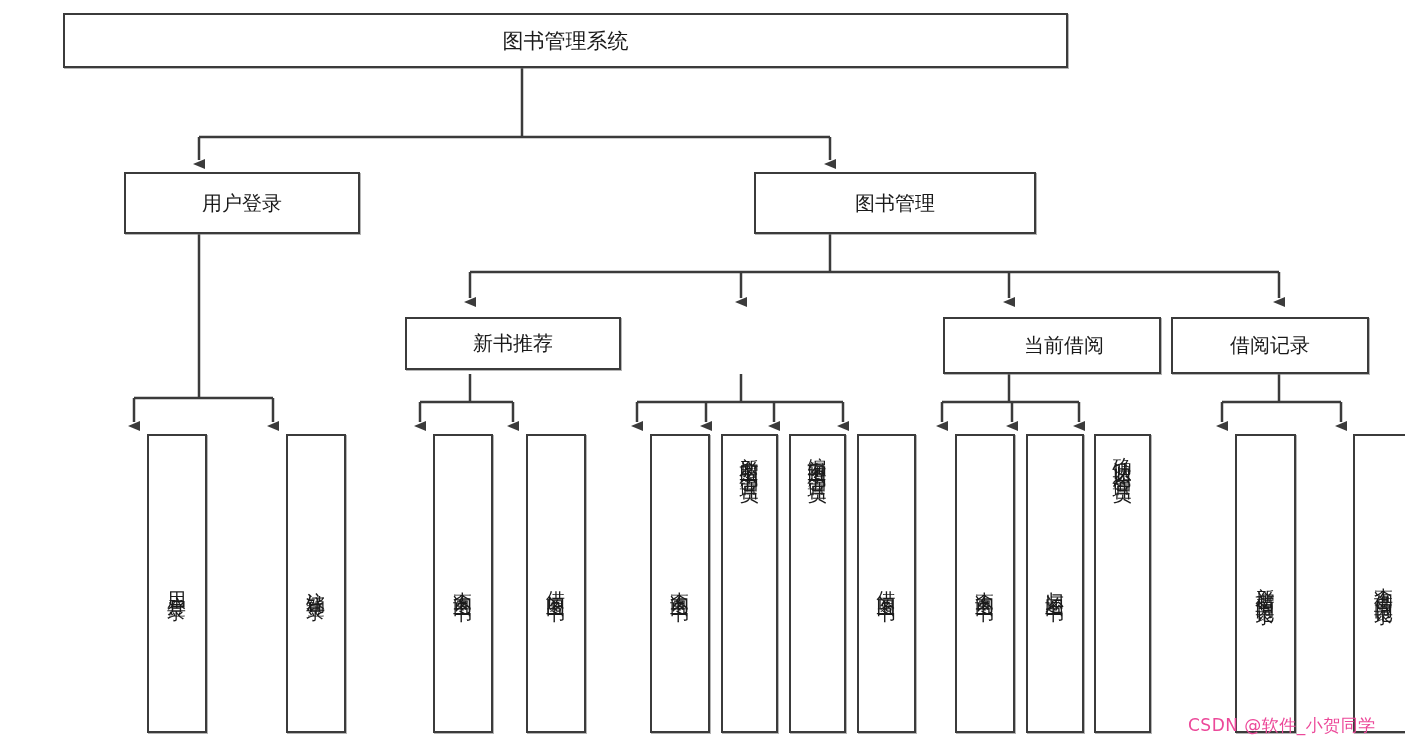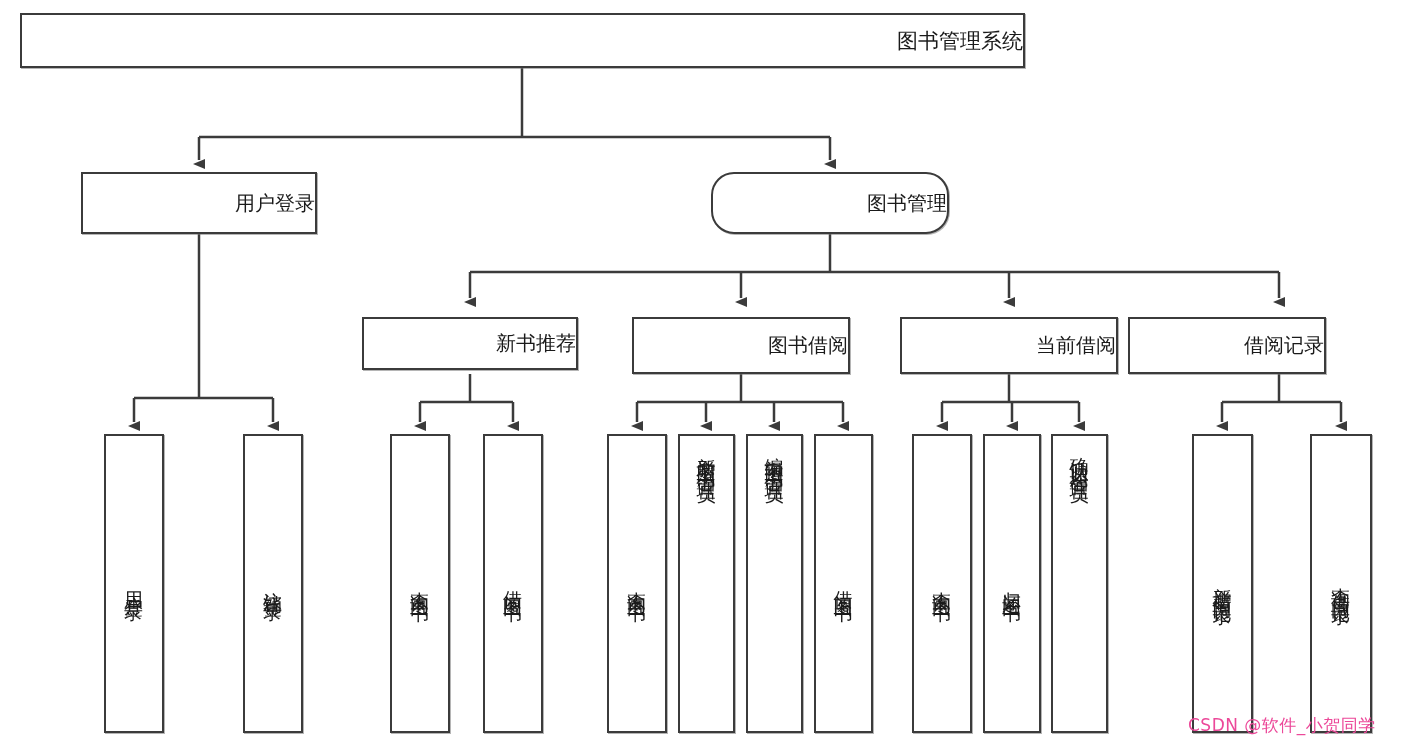--- a/index.html
+++ b/index.html
@@ -25,23 +25,24 @@
     height: 747px;
     pointer-events: none;
   }
   .node {
     position: absolute;
     box-sizing: border-box;
     background: #ffffff;
     border: 2px solid #3b3b3b;
     display: flex;
     align-items: center;
-    justify-content: flex-end;
+    justify-content: center;
     color: #1a1a1a;
     box-shadow: 1px 1px 0 rgba(120,120,120,0.55);
+    margin-left: 43px;
   }
   .node.root {
     font-size: 21px;
   }
   .node.level2 {
     font-size: 20px;
   }
   .node.level3 {
     font-size: 20px;
   }
@@ -133,29 +134,26 @@
     </g>
   </svg>
 
   <div class="node root" style="left:20px; top:13px; width:1005px; height:55px;">
     <span>图书管理系统</span>
   </div>
 
   <div class="node level2" style="left:81px; top:172px; width:236px; height:62px;">
     <span>用户登录</span>
   </div>
-  <div class="node level2" style="left:711px; top:172px; width:238px; height:62px;border-radius:23px;">
+  <div class="node level2" style="left:711px; top:172px; width:282px; height:62px;">
     <span>图书管理</span>
   </div>
 
   <div class="node level3" style="left:362px; top:317px; width:216px; height:53px;">
     <span>新书推荐</span>
-  </div>
-  <div class="node level3" style="left:632px; top:317px; width:218px; height:57px;">
-    <span>图书借阅</span>
   </div>
   <div class="node level3" style="left:900px; top:317px; width:218px; height:57px;padding-left:24px;">
     <span>当前借阅</span>
   </div>
   <div class="node level3" style="left:1128px; top:317px; width:198px; height:57px;">
     <span>借阅记录</span>
   </div>
 
   <div class="node leaf" style="left:104px; top:434px; width:60px; height:299px;">
     <div class="leaf-inner">

